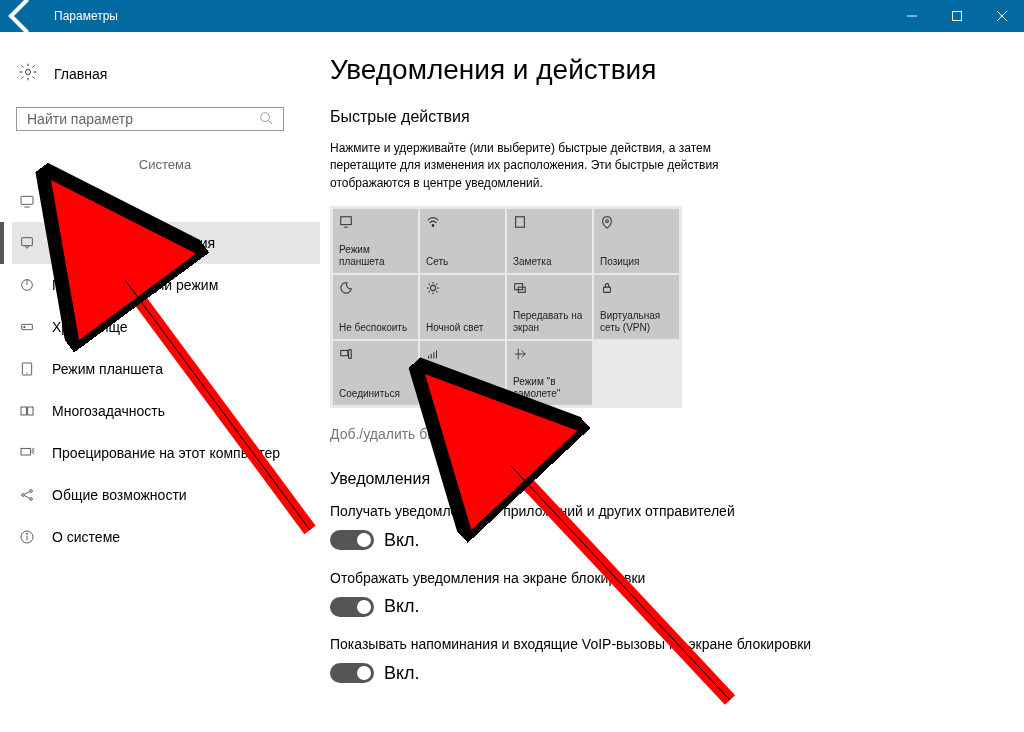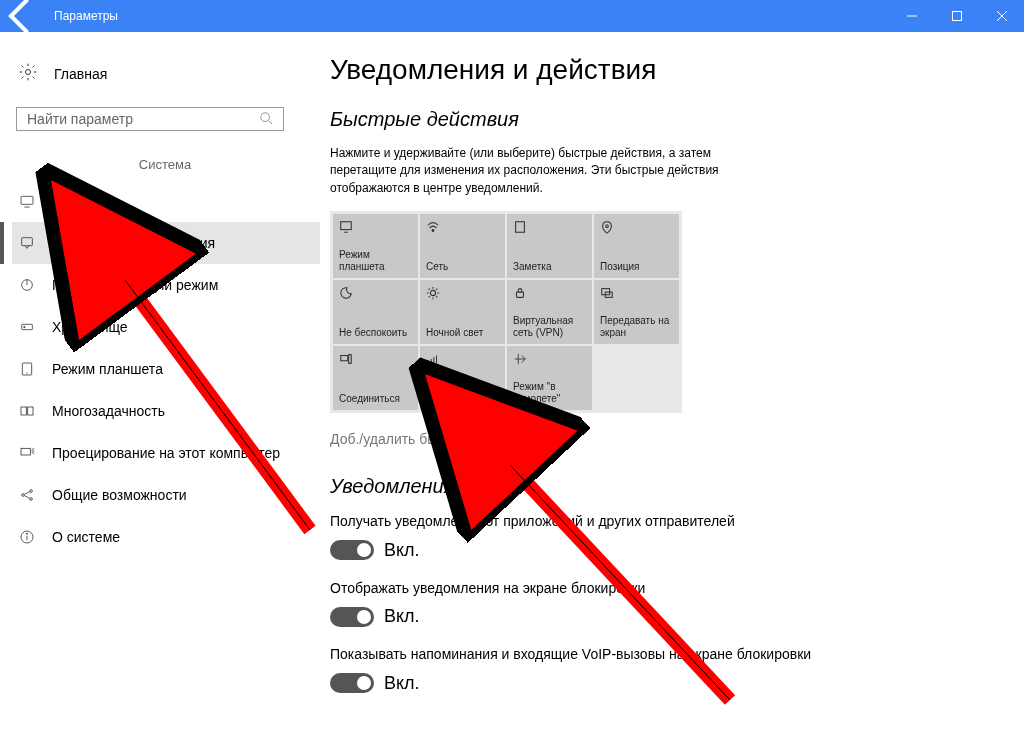--- a/index.html
+++ b/index.html
@@ -1,18 +1,18 @@
 <!DOCTYPE html>
 <html><head>
 <meta charset="utf-8">
 <style>
   * { margin: 0; padding: 0; box-sizing: border-box; font-family: "Segoe UI", Arial, sans-serif; }
   body { width: 1024px; height: 732px; background: #fff; overflow: hidden; position: relative; }
 
-  .titlebar { height: 32px; background: #3b82f6; color: #fff; display: flex; align-items: center; }
+  .titlebar { height: 32px; background: #0369a1; color: #fff; display: flex; align-items: center; }
   .titlebar .back { width: 44px; height: 32px; display: flex; align-items: center; justify-content: center; font-size: 16px; }
   .titlebar .title { font-size: 12px; padding-left: 10px; }
   .titlebar .spacer { flex: 1; }
   .titlebar .winbtn { width: 45px; height: 32px; display: flex; align-items: center; justify-content: center; }
   .titlebar .winbtn svg { width: 10px; height: 10px; stroke: #fff; fill: none; stroke-width: 1; }
 
   .content { display: flex; height: calc(100% - 32px); }
 
   .sidebar { width: 320px; padding: 22px 0 0 12px; text-align: center; }
   .home-row { display: flex; align-items: center; gap: 16px; padding: 8px 6px; font-size: 14px; }
@@ -20,21 +20,21 @@
   .group-label { color: #666; font-size: 13px; padding: 8px 6px 8px 4px; }
   .nav-item { display: flex; align-items: center; gap: 16px; padding: 12px 6px; font-size: 14px; cursor: default; position: relative; }
   .nav-item.selected { background: #e5e5e5; }
   .nav-item.selected::before { content: ""; position: absolute; left: -12px; top: 0; bottom: 0; width: 4px; background: #555; }
   .nav-item .ico { width: 18px; height: 18px; display: flex; align-items: center; justify-content: center; }
   .nav-item .ico svg { width: 16px; height: 16px; stroke: #333; fill: none; stroke-width: 1.2; }
   .home-row .ico svg { width: 20px; height: 20px; stroke: #333; fill: none; stroke-width: 1.2; }
 
   .main { flex: 1; padding: 22px 30px 0 10px; overflow: hidden; }
   .page-title { font-size: 28px; font-weight: 300; margin-bottom: 22px; }
-  .section-title { font-size: 20px; font-weight: 400; margin-bottom: 14px; font-style: italic; }
+  .section-title { font-size: 16px; font-weight: 400; margin-bottom: 14px; }
   .body-text { font-size: 12px; line-height: 1.45; max-width: 430px; margin-bottom: 14px; }
 
   .qa-grid { display: grid; grid-template-columns: repeat(4, 85px); grid-auto-rows: 64px; gap: 2px; background: #e8e8e8; padding: 3px; width: max-content; }
   .qa-tile { background: #c8c8c8; padding: 6px; display: flex; flex-direction: column; justify-content: space-between; }
   .qa-tile .tile-ico { width: 14px; height: 14px; }
   .qa-tile .tile-ico svg { width: 14px; height: 14px; stroke: #333; fill: none; stroke-width: 1.2; }
   .qa-tile .tile-lbl { font-size: 10px; line-height: 1.15; color: #222; }
 
   .link-text { color: #777; font-size: 14px; margin: 18px 0 28px 0; }
 
@@ -225,31 +225,31 @@
         </div>
       <div class="qa-tile">
           <span class="tile-ico"><svg viewBox="0 0 16 16">
               <circle cx="8" cy="8" r="3"></circle>
               <path d="M8 1v2M8 13v2M1 8h2M13 8h2M3 3l1.4 1.4M11.6 11.6L13 13M3 13l1.4-1.4M11.6 4.4L13 3"></path>
             </svg></span>
           <span class="tile-lbl">Ночной свет</span>
         </div>
       <div class="qa-tile">
           <span class="tile-ico"><svg viewBox="0 0 16 16">
+              <rect x="2" y="3" width="9" height="7"></rect>
+              <rect x="6" y="7" width="8" height="6"></rect>
+            </svg></span>
+          <span class="tile-lbl">Передавать на экран</span>
+        </div>
+      <div class="qa-tile">
+          <span class="tile-ico"><svg viewBox="0 0 16 16">
               <rect x="4" y="7" width="8" height="6" rx="1"></rect>
               <path d="M6 7 V5 a2 2 0 0 1 4 0 V7"></path>
             </svg></span>
           <span class="tile-lbl">Виртуальная сеть (VPN)</span>
-        </div>
-      <div class="qa-tile">
-          <span class="tile-ico"><svg viewBox="0 0 16 16">
-              <rect x="2" y="3" width="9" height="7"></rect>
-              <rect x="6" y="7" width="8" height="6"></rect>
-            </svg></span>
-          <span class="tile-lbl">Передавать на экран</span>
         </div>
       <div class="qa-tile">
           <span class="tile-ico"><svg viewBox="0 0 16 16">
               <rect x="2" y="4" width="8" height="6"></rect>
               <rect x="11" y="3" width="3" height="10" rx="0.5"></rect>
             </svg></span>
           <span class="tile-lbl">Соединиться</span>
         </div>
       <div class="qa-tile">
           <span class="tile-ico"><svg viewBox="0 0 16 16">

